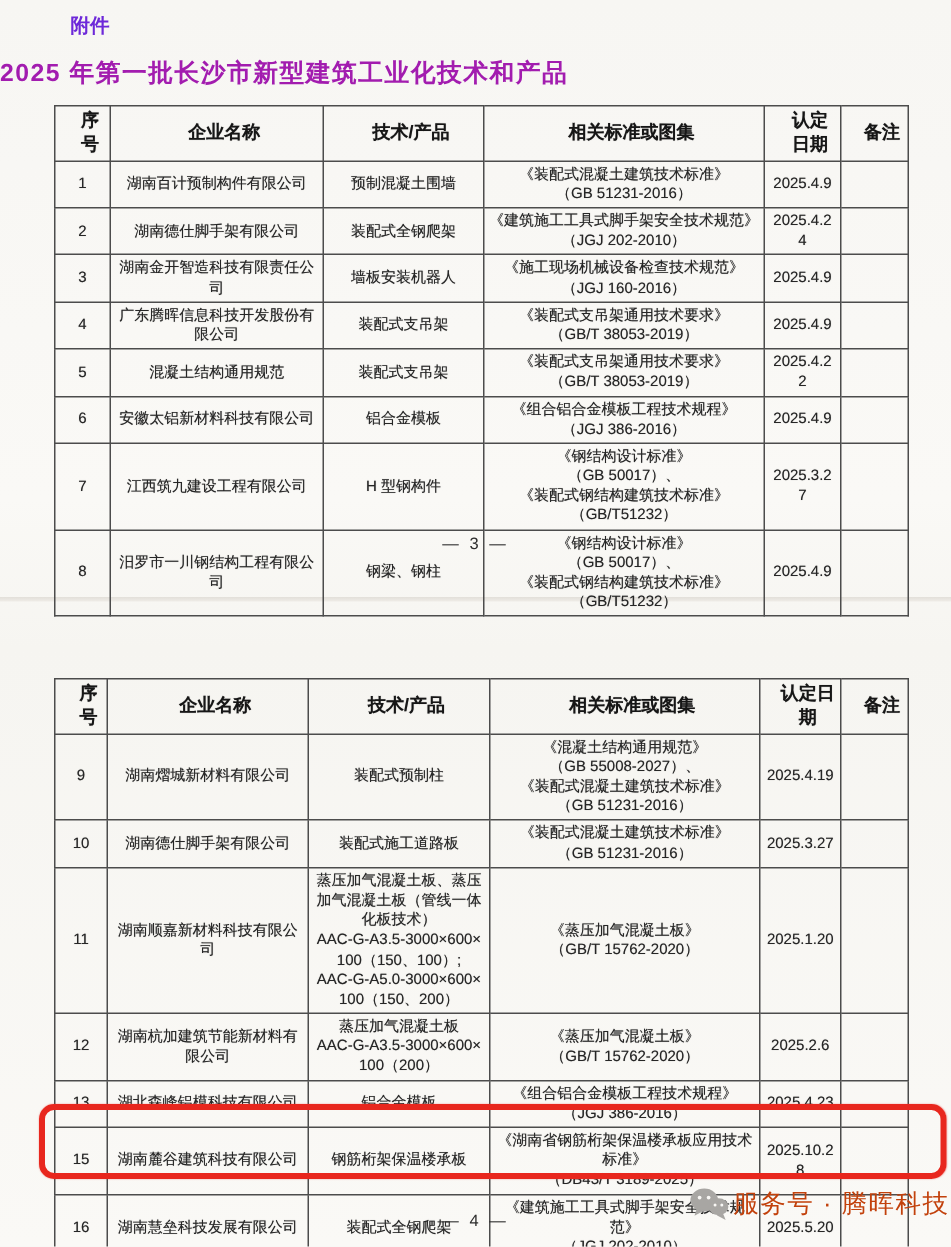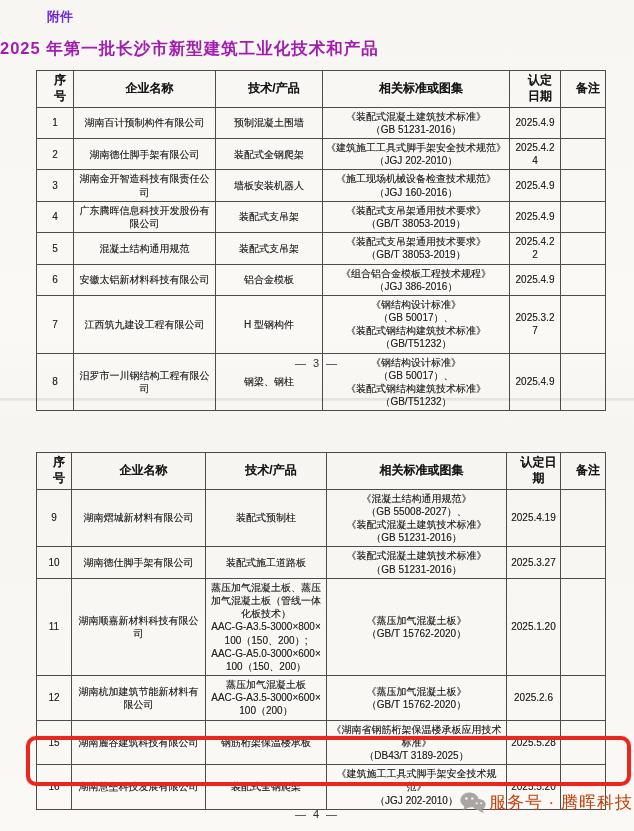--- a/index.html
+++ b/index.html
@@ -199,44 +199,53 @@
           <td class="pre">装配式施工道路板</td>
           <td class="pre">《装配式混凝土建筑技术标准》
 （GB 51231-2016）</td>
           <td>2025.3.27</td>
           <td></td>
         </tr>
         <tr>
           <td>11</td>
           <td>湖南顺嘉新材料科技有限公司</td>
           <td class="pre">蒸压加气混凝土板、蒸压加气混凝土板（管线一体化板技术）
-AAC-G-A3.5-3000×800×100（150、200）;
+AAC-G-A3.5-3000×600×100（150、100）;
 AAC-G-A5.0-3000×600×100（150、200）</td>
           <td class="pre">《蒸压加气混凝土板》
 （GB/T 15762-2020）</td>
           <td>2025.1.20</td>
           <td></td>
         </tr>
         <tr>
           <td>12</td>
           <td>湖南杭加建筑节能新材料有限公司</td>
           <td class="pre">蒸压加气混凝土板
 AAC-G-A3.5-3000×600×100（200）</td>
           <td class="pre">《蒸压加气混凝土板》
 （GB/T 15762-2020）</td>
           <td>2025.2.6</td>
           <td></td>
         </tr>
         <tr>
+          <td>13</td>
+          <td>湖北森峰铝模科技有限公司</td>
+          <td class="pre">铝合金模板</td>
+          <td class="pre">《组合铝合金模板工程技术规程》
+（JGJ 386-2016）</td>
+          <td>2025.4.23</td>
+          <td></td>
+        </tr>
+        <tr>
           <td>15</td>
           <td>湖南麓谷建筑科技有限公司</td>
           <td class="pre">钢筋桁架保温楼承板</td>
           <td class="pre">《湖南省钢筋桁架保温楼承板应用技术标准》
 （DB43/T 3189-2025）</td>
-          <td>2025.5.28</td>
+          <td>2025.10.28</td>
           <td></td>
         </tr>
         <tr>
           <td>16</td>
           <td>湖南慧垒科技发展有限公司</td>
           <td class="pre">装配式全钢爬架</td>
           <td class="pre">《建筑施工工具式脚手架安全技术规范》
 （JGJ 202-2010）</td>
           <td>2025.5.20</td>
           <td></td>

